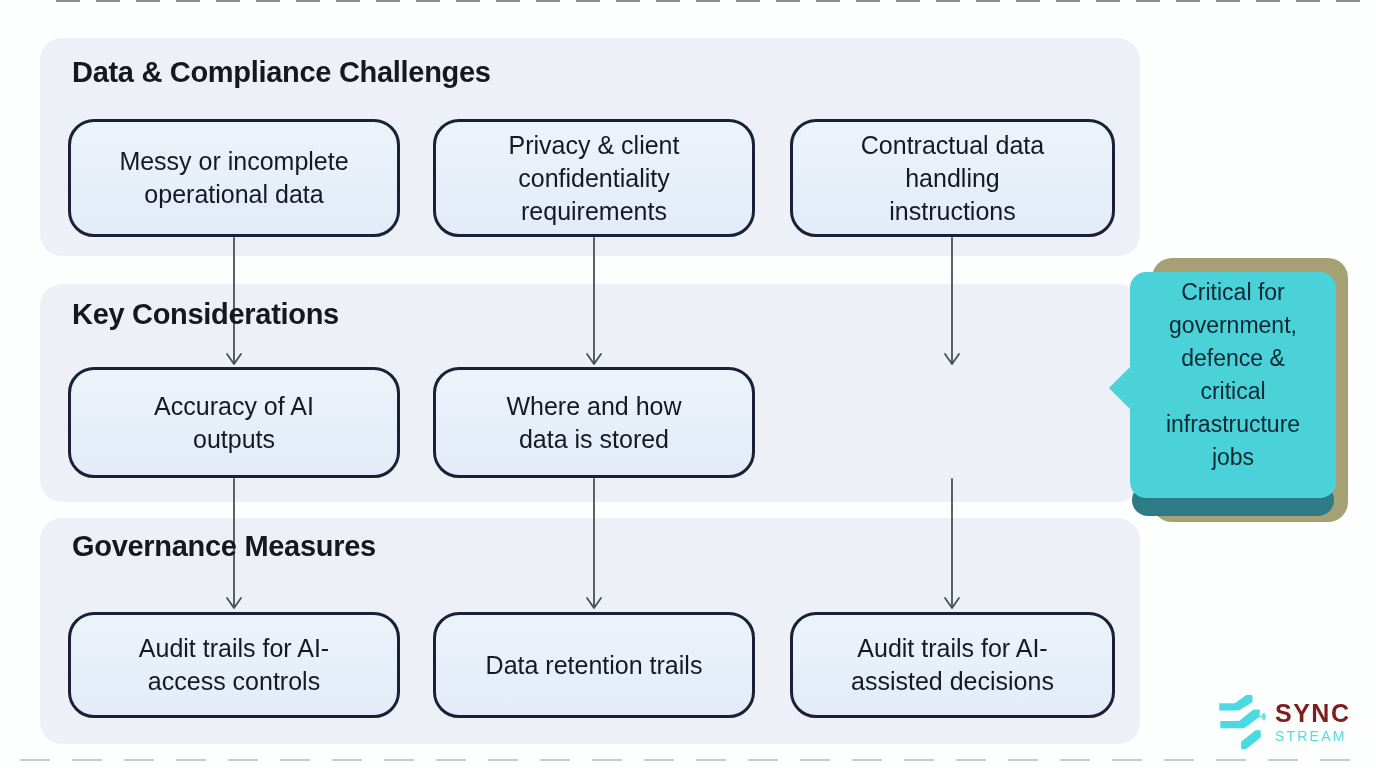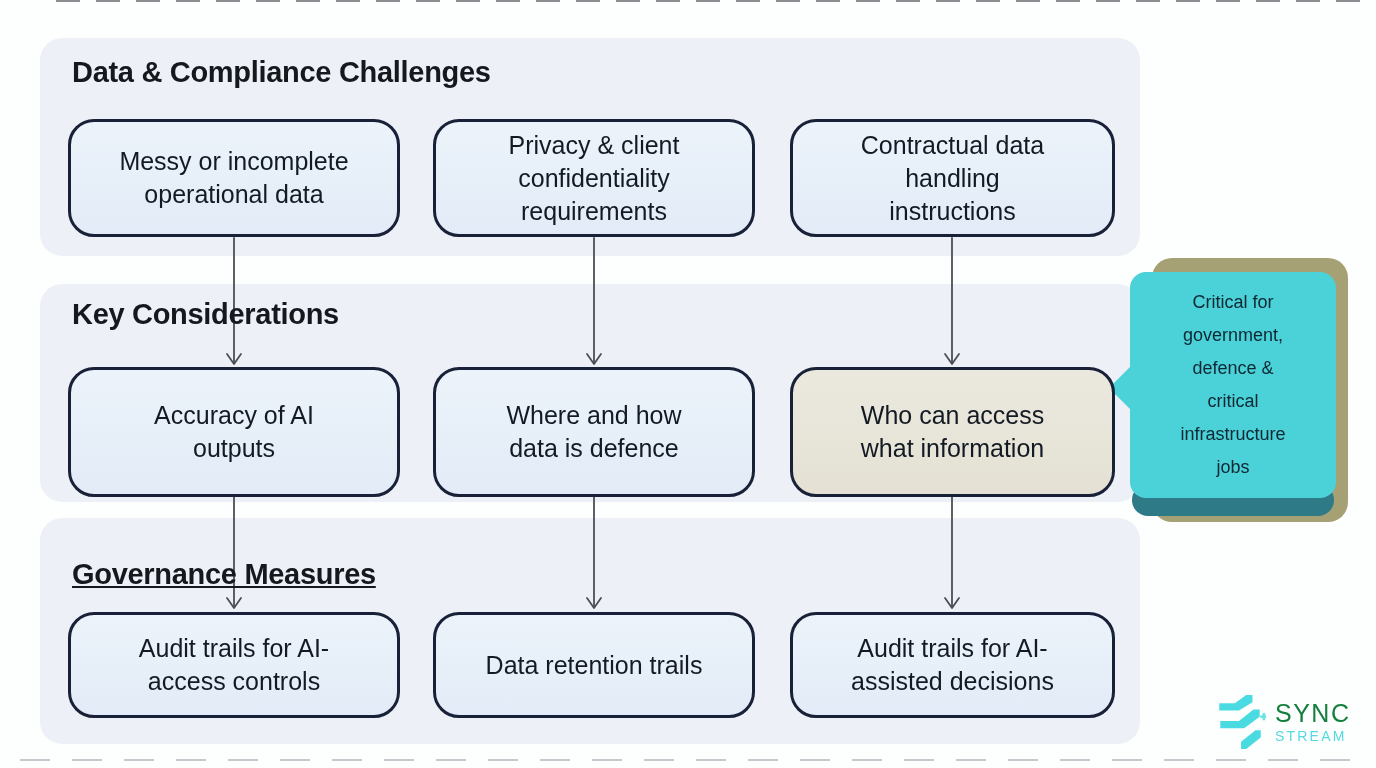--- a/index.html
+++ b/index.html
@@ -45,21 +45,21 @@
     left: 72px;
     font-size: 29px;
     font-weight: 700;
     letter-spacing: -0.3px;
     color: #15181d;
     z-index: 6;
     white-space: nowrap;
   }
   .section-title.t1 { top: 56px; }
   .section-title.t2 { top: 298px; }
-  .section-title.t3 { top: 558px; text-decoration: underline; }
+  .section-title.t3 { top: 530px; }
 
   
   .node {
     position: absolute;
     border: 3px solid #182138;
     border-radius: 26px;
     background: linear-gradient(180deg, #ecf3fa 0%, #e2ebf7 100%);
     color: #141a24;
     font-size: 25px;
     line-height: 1.32;
@@ -70,21 +70,21 @@
     white-space: pre-line;
     z-index: 5;
     padding: 4px 10px;
   }
   .node.beige { background: linear-gradient(180deg, #ebe8de 0%, #e4e1d4 100%); }
 
   .c1 { left: 68px;  width: 332px; border-radius: 26px; }
   .c2 { left: 433px; width: 322px; }
   .c3 { left: 790px; width: 325px; }
   .r1 { top: 119px; height: 118px; }
-  .r2 { top: 367px; height: 130px; }
+  .r2 { top: 367px; height: 111px; }
   .r3 { top: 612px; height: 106px; }
 
   
   svg.arrows {
     position: absolute;
     inset: 0;
     z-index: 4;
     pointer-events: none;
   }
   .arrow-line { stroke: #4a4f57; stroke-width: 1.8; fill: none; stroke-linecap: round; stroke-linejoin: round; }
@@ -107,25 +107,25 @@
     z-index: 2;
   }
   .callout {
     position: absolute;
     left: 1130px; top: 272px;
     width: 206px; height: 226px;
     background: #4bd1d8;
     border-radius: 16px;
     z-index: 3;
     color: #0d2833;
-    font-size: 18px;
+    font-size: 23px;
     font-weight: 500;
     line-height: 33px;
     text-align: center;
-    padding-top: 14px;
+    padding-top: 4px;
     white-space: pre-line;
   }
   .callout::before {
     content: "";
     position: absolute;
     left: -21px; top: 94px;
     width: 0; height: 0;
     border-top: 22px solid transparent;
     border-bottom: 22px solid transparent;
     border-right: 22px solid #4bd1d8;
@@ -135,23 +135,23 @@
   .logo {
     position: absolute;
     left: 1214px; top: 694px;
     display: flex;
     align-items: center;
     gap: 9px;
     z-index: 6;
   }
   .logo-words { display: flex; flex-direction: column; line-height: 1; }
   .logo-word1 {
-    color: #15803d;
+    color: #7f1d1d;
     font-size: 25px;
-    font-weight: 400;
+    font-weight: 700;
     letter-spacing: 1.5px;
   }
   .logo-word2 {
     color: #55dae0;
     font-size: 14px;
     font-weight: 400;
     letter-spacing: 2.2px;
     margin-top: 3px;
   }
 </style>
@@ -203,23 +203,21 @@
   <div class="node c2 r1">Privacy &amp; client
 confidentiality
 requirements</div>
   <div class="node c3 r1">Contractual data
 handling
 instructions</div>
 
   <div class="node c1 r2">Accuracy of AI
 outputs</div>
   <div class="node c2 r2">Where and how
-data is defence</div>
-  <div class="node c3 r2 beige">Who can access
-what information</div>
+data is stored</div>
 
   <div class="node c1 r3">Audit trails for AI-
 access controls</div>
   <div class="node c2 r3">Data retention trails</div>
   <div class="node c3 r3">Audit trails for AI-
 assisted decisions</div>
 
   <div class="callout-backdrop"></div>
   <div class="callout-lip"></div>
   <div class="callout">Critical for

